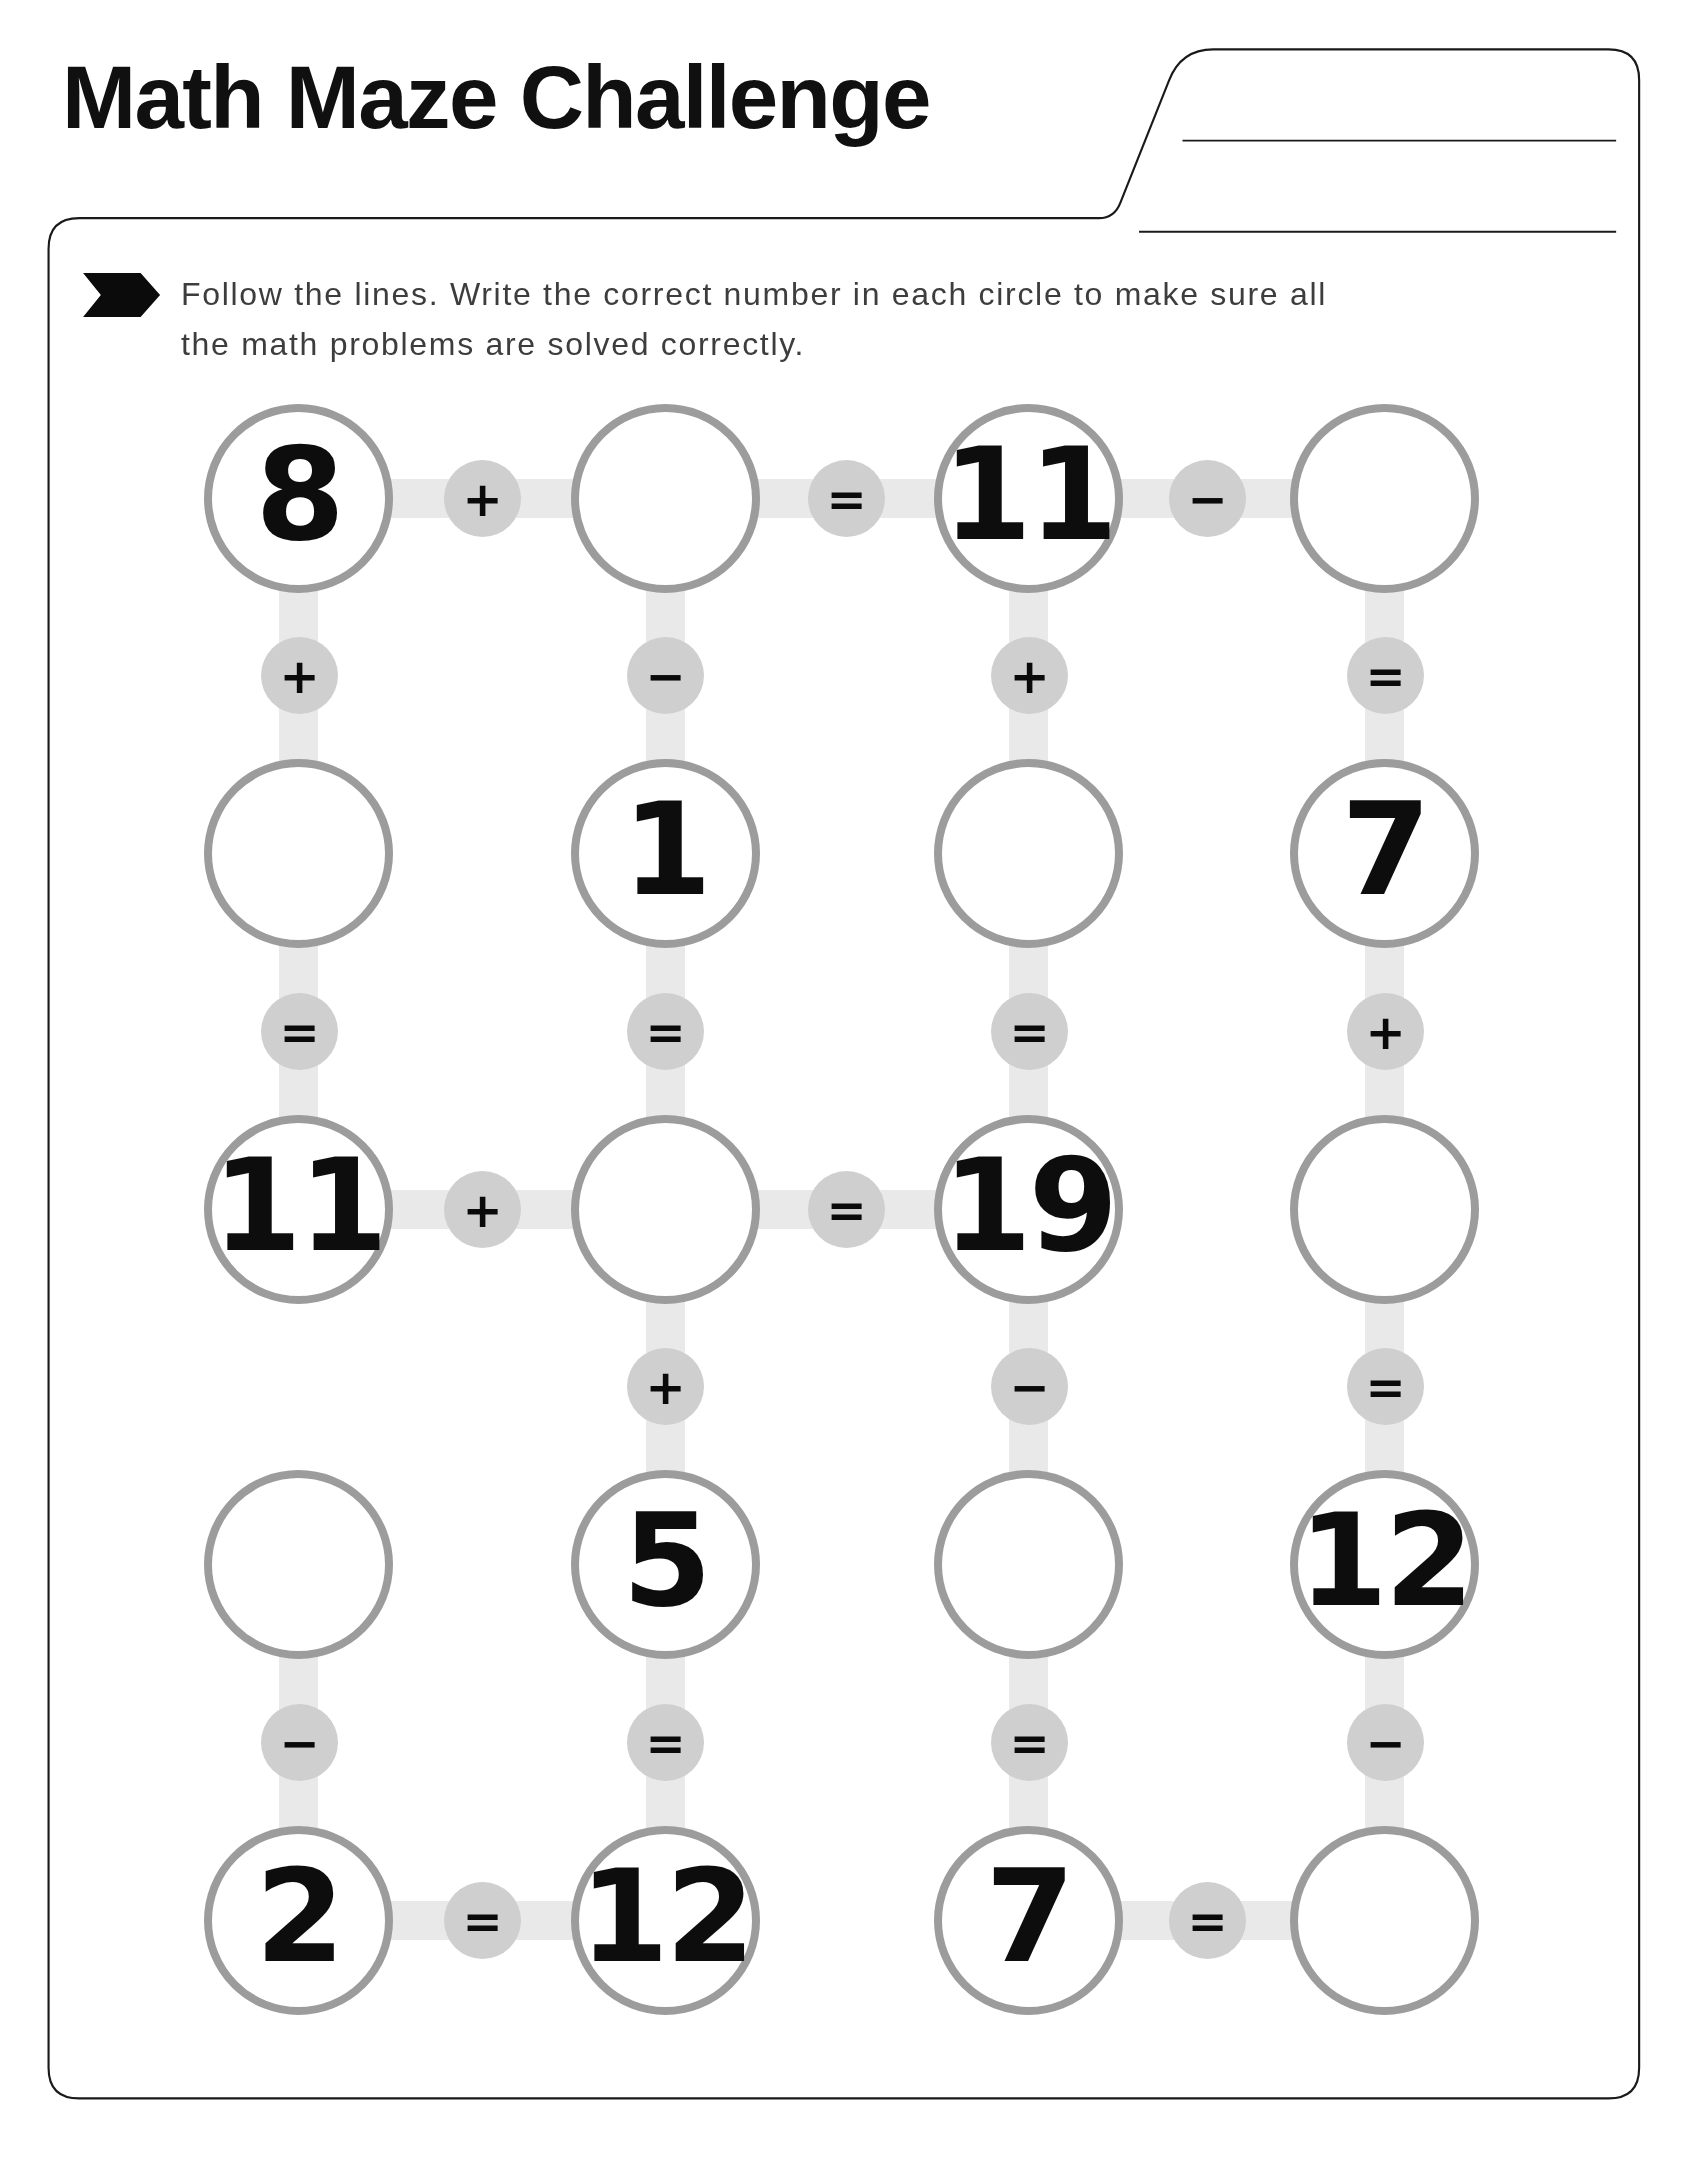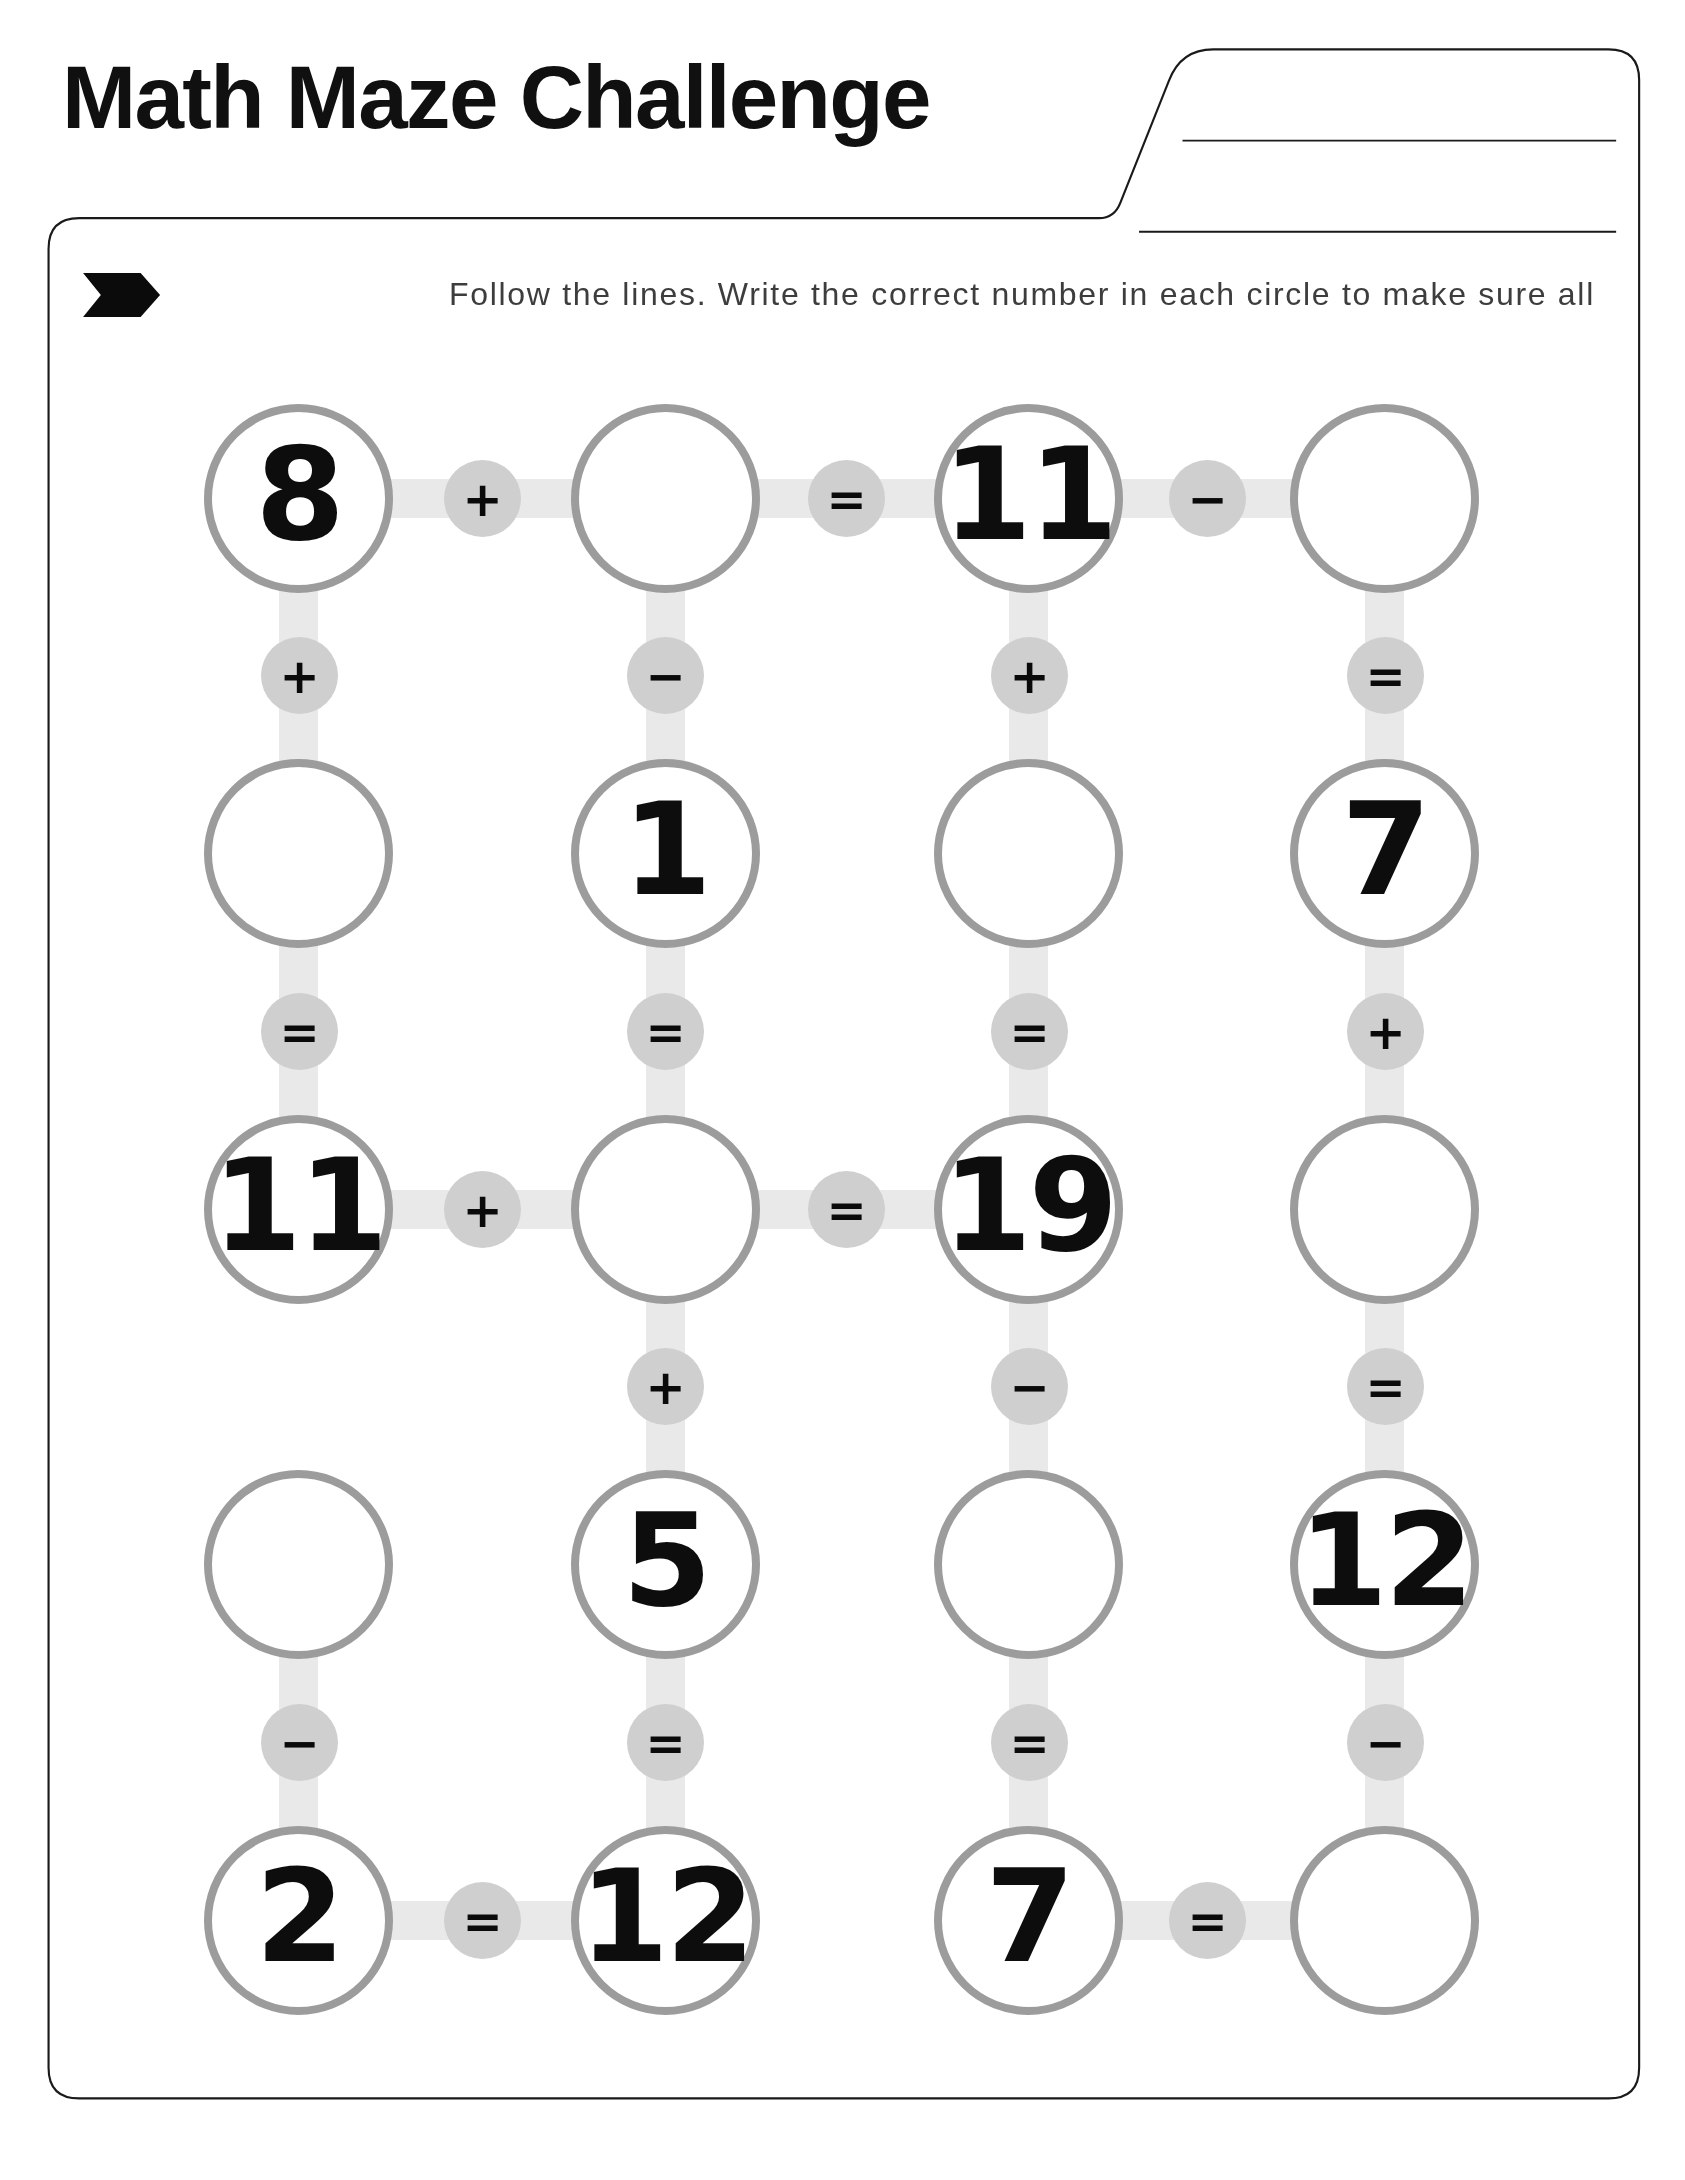--- a/index.html
+++ b/index.html
@@ -14,21 +14,21 @@
   .title{
     position:absolute;left:62px;top:49px;
     font-size:89px;font-weight:bold;letter-spacing:-1.7px;
     color:#101010;line-height:1.1;
     font-family:"Liberation Sans",sans-serif;
   }
   .frame-svg{position:absolute;left:0;top:0;}
   
   .instr{
     position:absolute;left:181px;top:269px;width:1414px;
-    font-size:32px;letter-spacing:1.7px;line-height:50px;color:#3d3d3d;text-align:right;
+    font-size:32px;letter-spacing:1.7px;line-height:50px;color:#3d3d3d;
   }
   .marker{position:absolute;left:83px;top:273px;}
   
   .band{position:absolute;background:#e9e9e9;z-index:1;}
   .band.h{height:39px;}
   .band.v{width:39px;}
   .cell{
     position:absolute;width:189px;height:189px;box-sizing:border-box;
     border:8.5px solid #9c9c9c;border-radius:50%;background:#ffffff;
     display:flex;align-items:center;justify-content:center;z-index:2;
@@ -72,20 +72,21 @@
   </svg>
 
   <div class="title">Math Maze Challenge</div>
 
   <svg class="marker" width="78" height="44" viewBox="0 0 92 52">
     <polygon points="0,0 68,0 91,26 68,52 0,52 21,26" fill="#0b0b0b"></polygon>
   </svg>
 
   <div class="instr">
     <div>Follow the lines. Write the correct number in each circle to make sure all</div>
+    <div>the math problems are solved correctly.</div>
   </div>
 
   <div class="band h" style="left:299px;top:479px;width:366px"></div>
   <div class="band h" style="left:665px;top:479px;width:364px"></div>
   <div class="band h" style="left:1029px;top:479px;width:356px"></div>
   <div class="band h" style="left:299px;top:1190px;width:366px"></div>
   <div class="band h" style="left:665px;top:1190px;width:364px"></div>
   <div class="band h" style="left:299px;top:1901px;width:366px"></div>
   <div class="band h" style="left:1029px;top:1901px;width:356px"></div>
 

